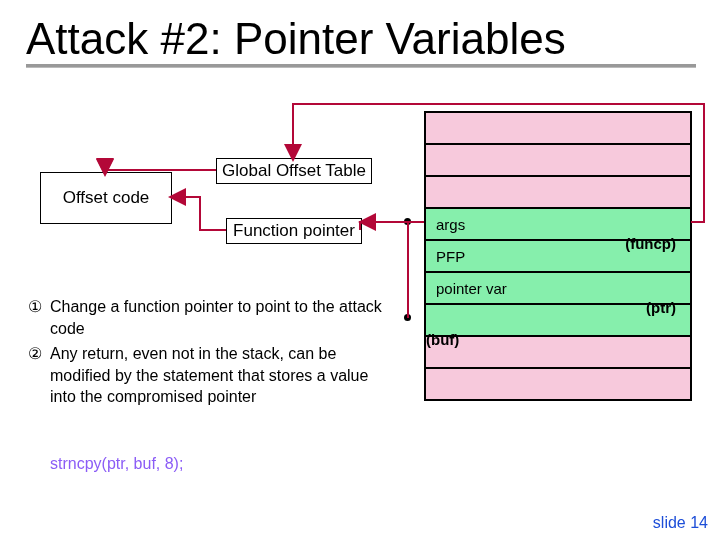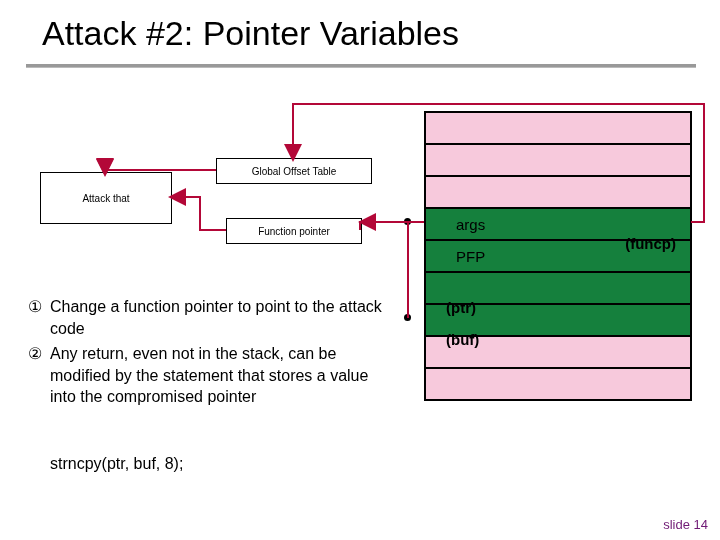--- a/index.html
+++ b/index.html
@@ -8,42 +8,42 @@
     width: 720px;
     height: 540px;
     font-family: "Trebuchet MS", Verdana, Arial, sans-serif;
     background: #fff;
     color: #000;
     position: relative;
     overflow: hidden;
   }
   .title {
     position: absolute;
-    left: 42px;
+    left: 26px;
     top: 14px;
-    font-size: 34px;
+    font-size: 44px;
     font-weight: 400;
     text-align: right;
   }
   .title-rule {
     position: absolute;
     left: 26px;
     top: 64px;
     width: 670px;
     border-top: 3px solid #999;
     border-bottom: 1px solid #bbb;
     height: 0;
   }
 
   
   .box {
     position: absolute;
     border: 1px solid #000;
     background: #fff;
-    font-size: 10px;
+    font-size: 17px;
     display: flex;
     align-items: center;
     justify-content: center;
     text-align: center;
   }
 
   
   .stack {
     position: absolute;
     left: 424px;
@@ -55,21 +55,21 @@
   .stack .row {
     height: 30px;
     border-left: 2px solid #000;
     border-right: 2px solid #000;
     border-bottom: 2px solid #000;
     display: flex;
     align-items: center;
     font-size: 15px;
   }
   .stack .row.empty { background: #f7c9dc; }
-  .stack .row.filled { background: #15803d; padding-left: 20px; }
+  .stack .row.filled { background: #86efac; }
   .stack .row:last-child { border-bottom: none; }
   .stack .row .left { padding-left: 10px; flex: 1; }
   .stack .row .right { padding-right: 14px; font-weight: 700; margin-top: 38px; }
 
   
   .dot {
     position: absolute;
     width: 7px;
     height: 7px;
     background: #000;
@@ -96,39 +96,39 @@
   .body .item { display: flex; margin-bottom: 4px; }
   .body .num {
     min-width: 22px;
   }
   .body .txt { flex: 1; }
   .code {
     position: absolute;
     left: 50px;
     top: 454px;
     font-size: 16px;
-    color: #000000;
+    color: #8b5cf6;
     line-height: 1.3;
   }
   .slidenum {
     position: absolute;
     right: 12px;
     bottom: 8px;
-    font-size: 13px;
-    color: #701a75;
+    font-size: 16px;
+    color: #1d4ed8;
   }
 </style>
 </head>
 <body>
 
 <div class="title">Attack #2: Pointer Variables</div>
 <div class="title-rule"></div>
 
 <div class="box" style="left:40px; top:172px; width:130px; height:50px;">
-  <span>Attack that</span>
+  <span>Offset code</span>
 </div>
 
 <div class="box" style="left:216px; top:158px; width:154px; height:24px;">
   <span>Global Offset Table</span>
 </div>
 
 <div class="box" style="left:226px; top:218px; width:134px; height:24px;">
   <span>Function pointer</span>
 </div>
 
@@ -147,20 +147,21 @@
     </div>
   <div class="row filled">
       <span class="left">args</span>
       <span class="right">(funcp)</span>
     </div>
   <div class="row filled">
       <span class="left">PFP</span>
       <span class="right"></span>
     </div>
   <div class="row filled">
+      <span class="left">pointer var</span>
       <span class="right">(ptr)</span>
     </div>
   <div class="row filled">
       <span class="right">(buf)</span>
     </div>
   <div class="row empty">
       <span class="left"></span>
       <span class="right"></span>
     </div>
   <div class="row empty">

